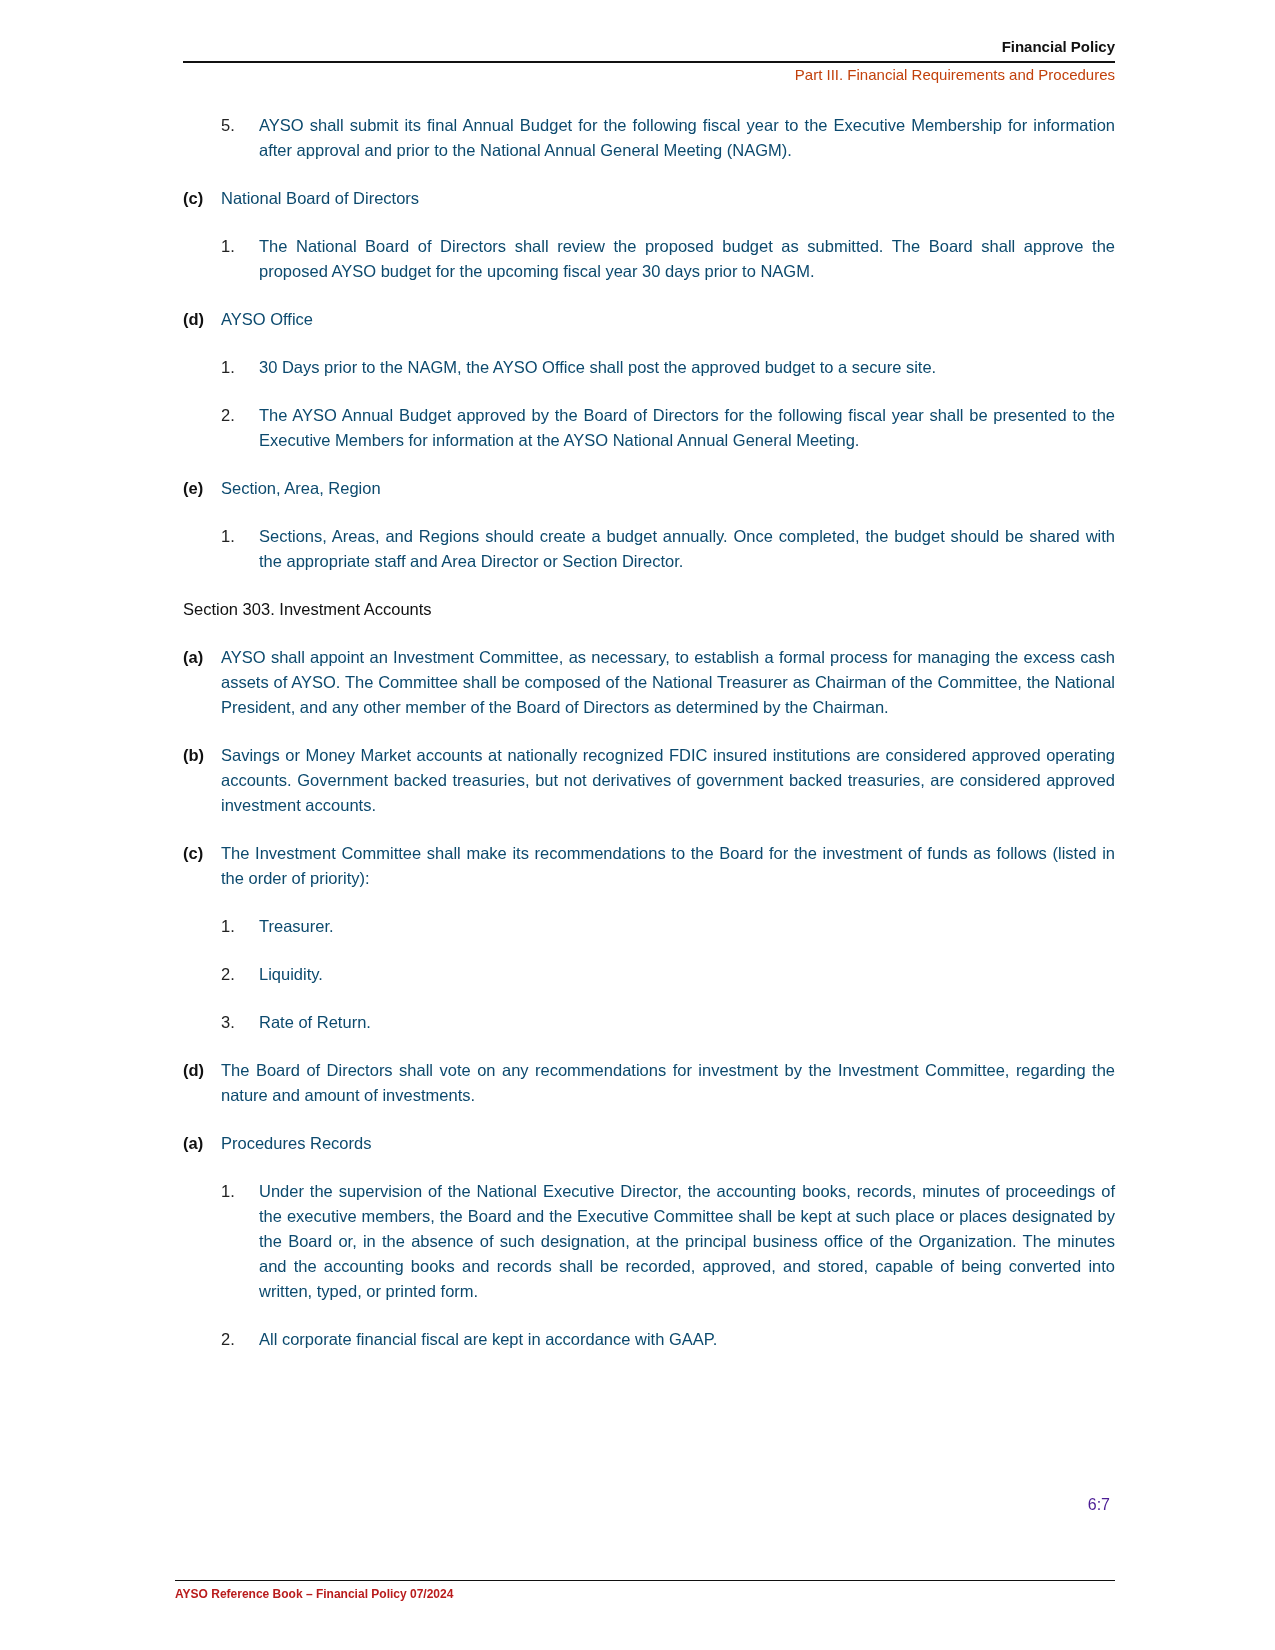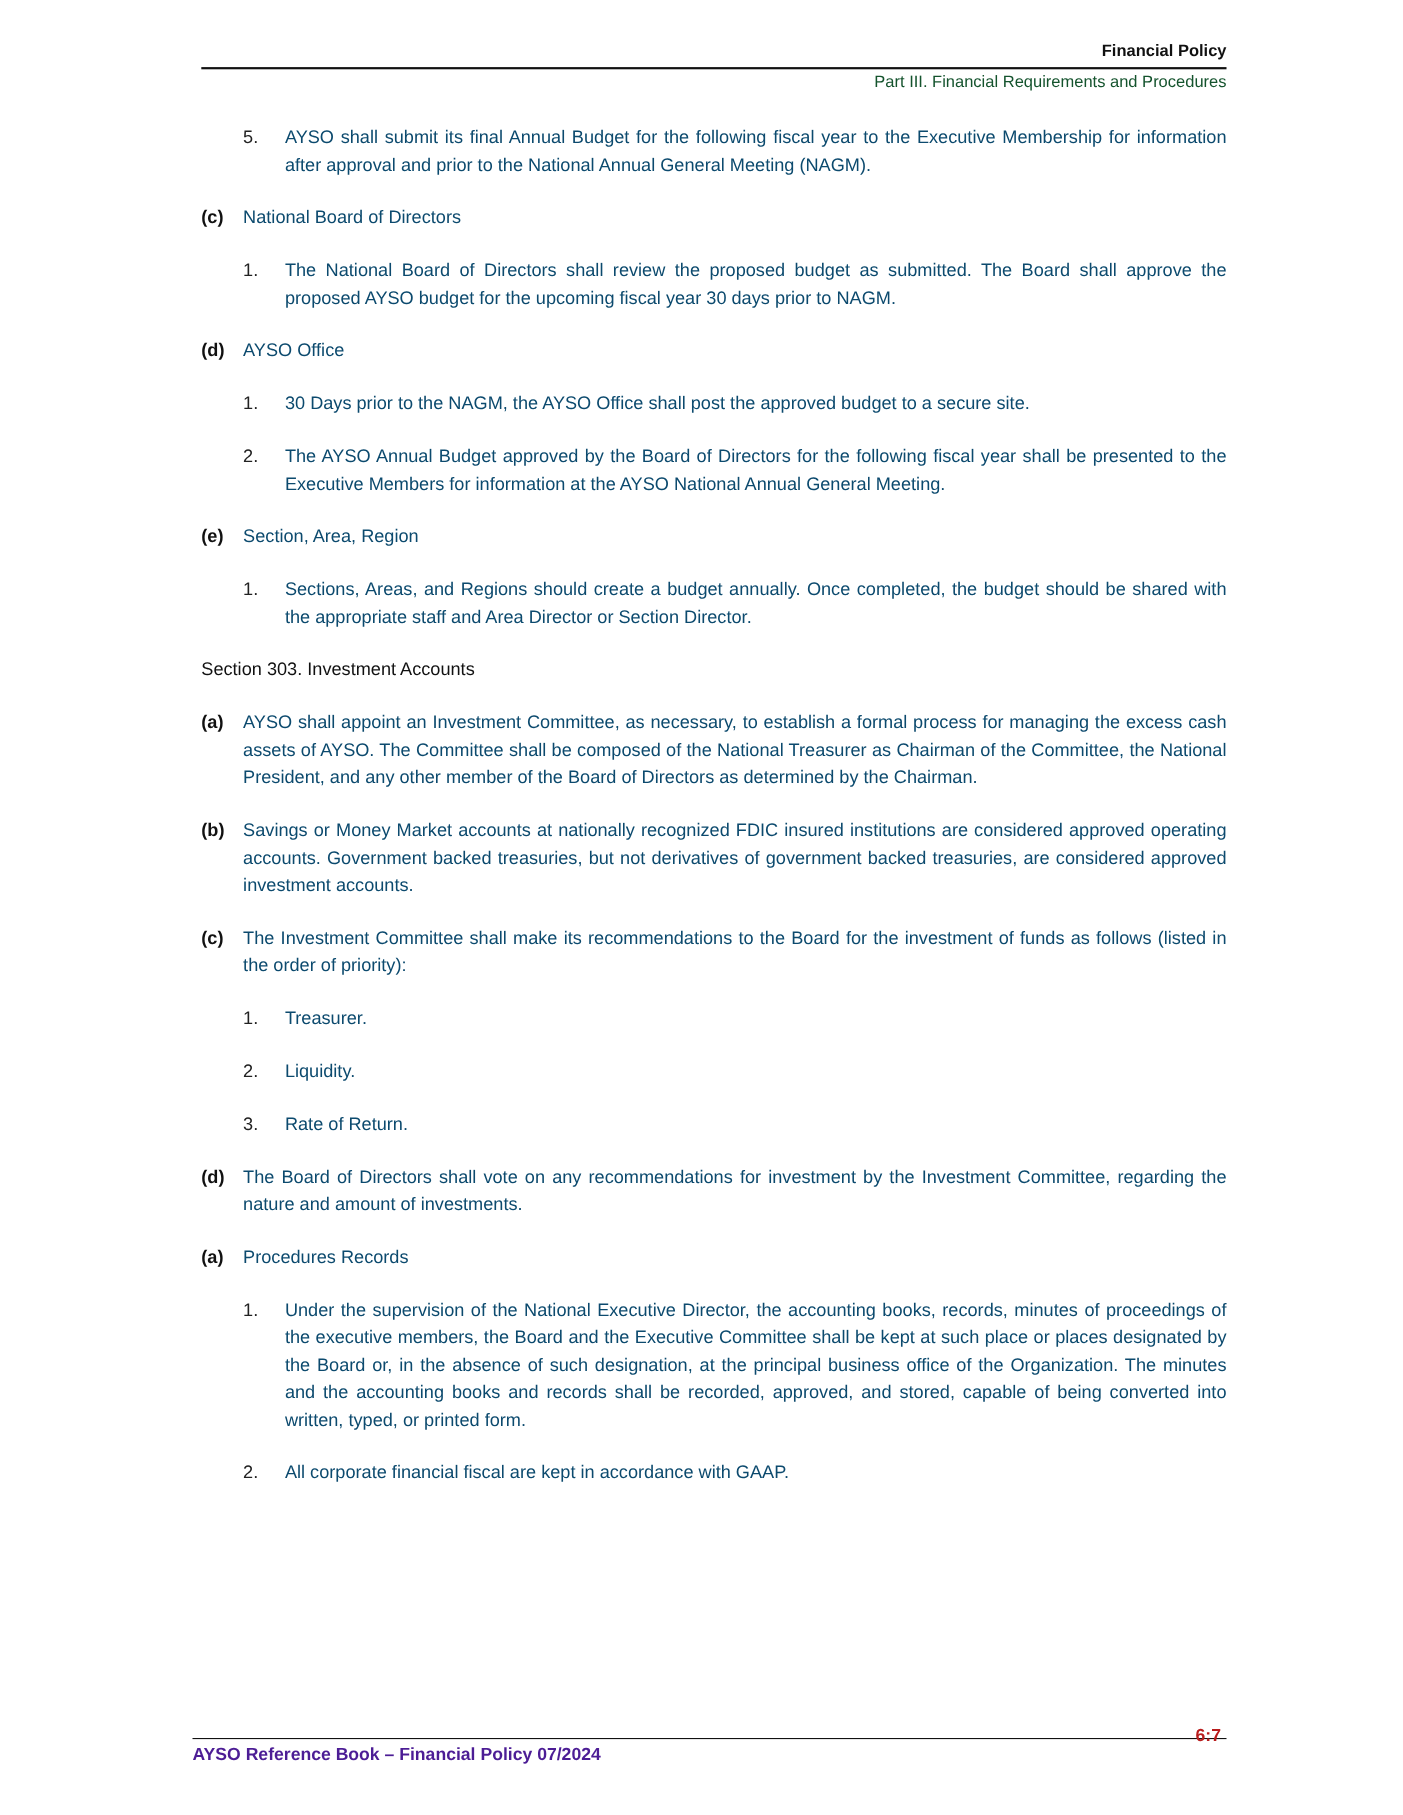--- a/index.html
+++ b/index.html
@@ -3,36 +3,36 @@
 <meta charset="utf-8">
 <style>
   html, body { margin: 0; padding: 0; background: #ffffff; }
   body { width: 1275px; height: 1650px; position: relative; overflow: hidden;
          font-family: "Liberation Sans", "DejaVu Sans", sans-serif; color: #1a1a1a; }
   .page { position: absolute; left: 0; top: 0; width: 1275px; height: 1276px; }
 
   
   .hdr-title { position: absolute; right: 160px; top: 38px; font-size: 15px; font-weight: bold; color: #111; }
   .hdr-rule { position: absolute; left: 183px; right: 160px; top: 61px; height: 2px; background: #111; }
-  .hdr-sub { position: absolute; right: 160px; top: 66px; font-size: 15px; color: #14532d; }
+  .hdr-sub { position: absolute; right: 160px; top: 66px; font-size: 15px; color: #c2410c; }
 
   
   .body { position: absolute; left: 183px; width: 932px; top: 113px; font-size: 16.5px; line-height: 25px; }
   .para { position: relative; margin: 0 0 23px 0; }
   .lvl1 { padding-left: 38px; }
   .lvl2 { padding-left: 76px; }
   .marker-a { position: absolute; left: 0; top: 0; font-weight: bold; color: #111; }
   .marker-n { position: absolute; left: 38px; top: 0; color: #222; }
   .text { text-align: justify; color: #0c4a6e; }
   .heading { font-weight: normal; color: #111; margin: 0 0 23px 0; font-size: 16.5px; }
 
   
   .ftr-rule { position: absolute; left: 175px; right: 160px; top: 1580px; height: 1px; background: #111; }
-  .ftr-left { position: absolute; left: 175px; top: 1587px; font-size: 16px; font-weight: bold; color: #4c1d95; }
-  .ftr-right { position: absolute; right: 165px; top: 1570px; font-size: 16px; font-weight: bold; color: #b91c1c; }
+  .ftr-left { position: absolute; left: 175px; top: 1587px; font-size: 12px; font-weight: bold; color: #b91c1c; }
+  .ftr-right { position: absolute; right: 165px; top: 1496px; font-size: 16px; font-weight: normal; color: #4c1d95; }
 </style>
 </head>
 <body>
 
 <div class="page">
   <div class="hdr-title">Financial Policy</div>
   <div class="hdr-rule"></div>
   <div class="hdr-sub">Part III. Financial Requirements and Procedures</div>
 
   <div class="body" id="doc-body">

